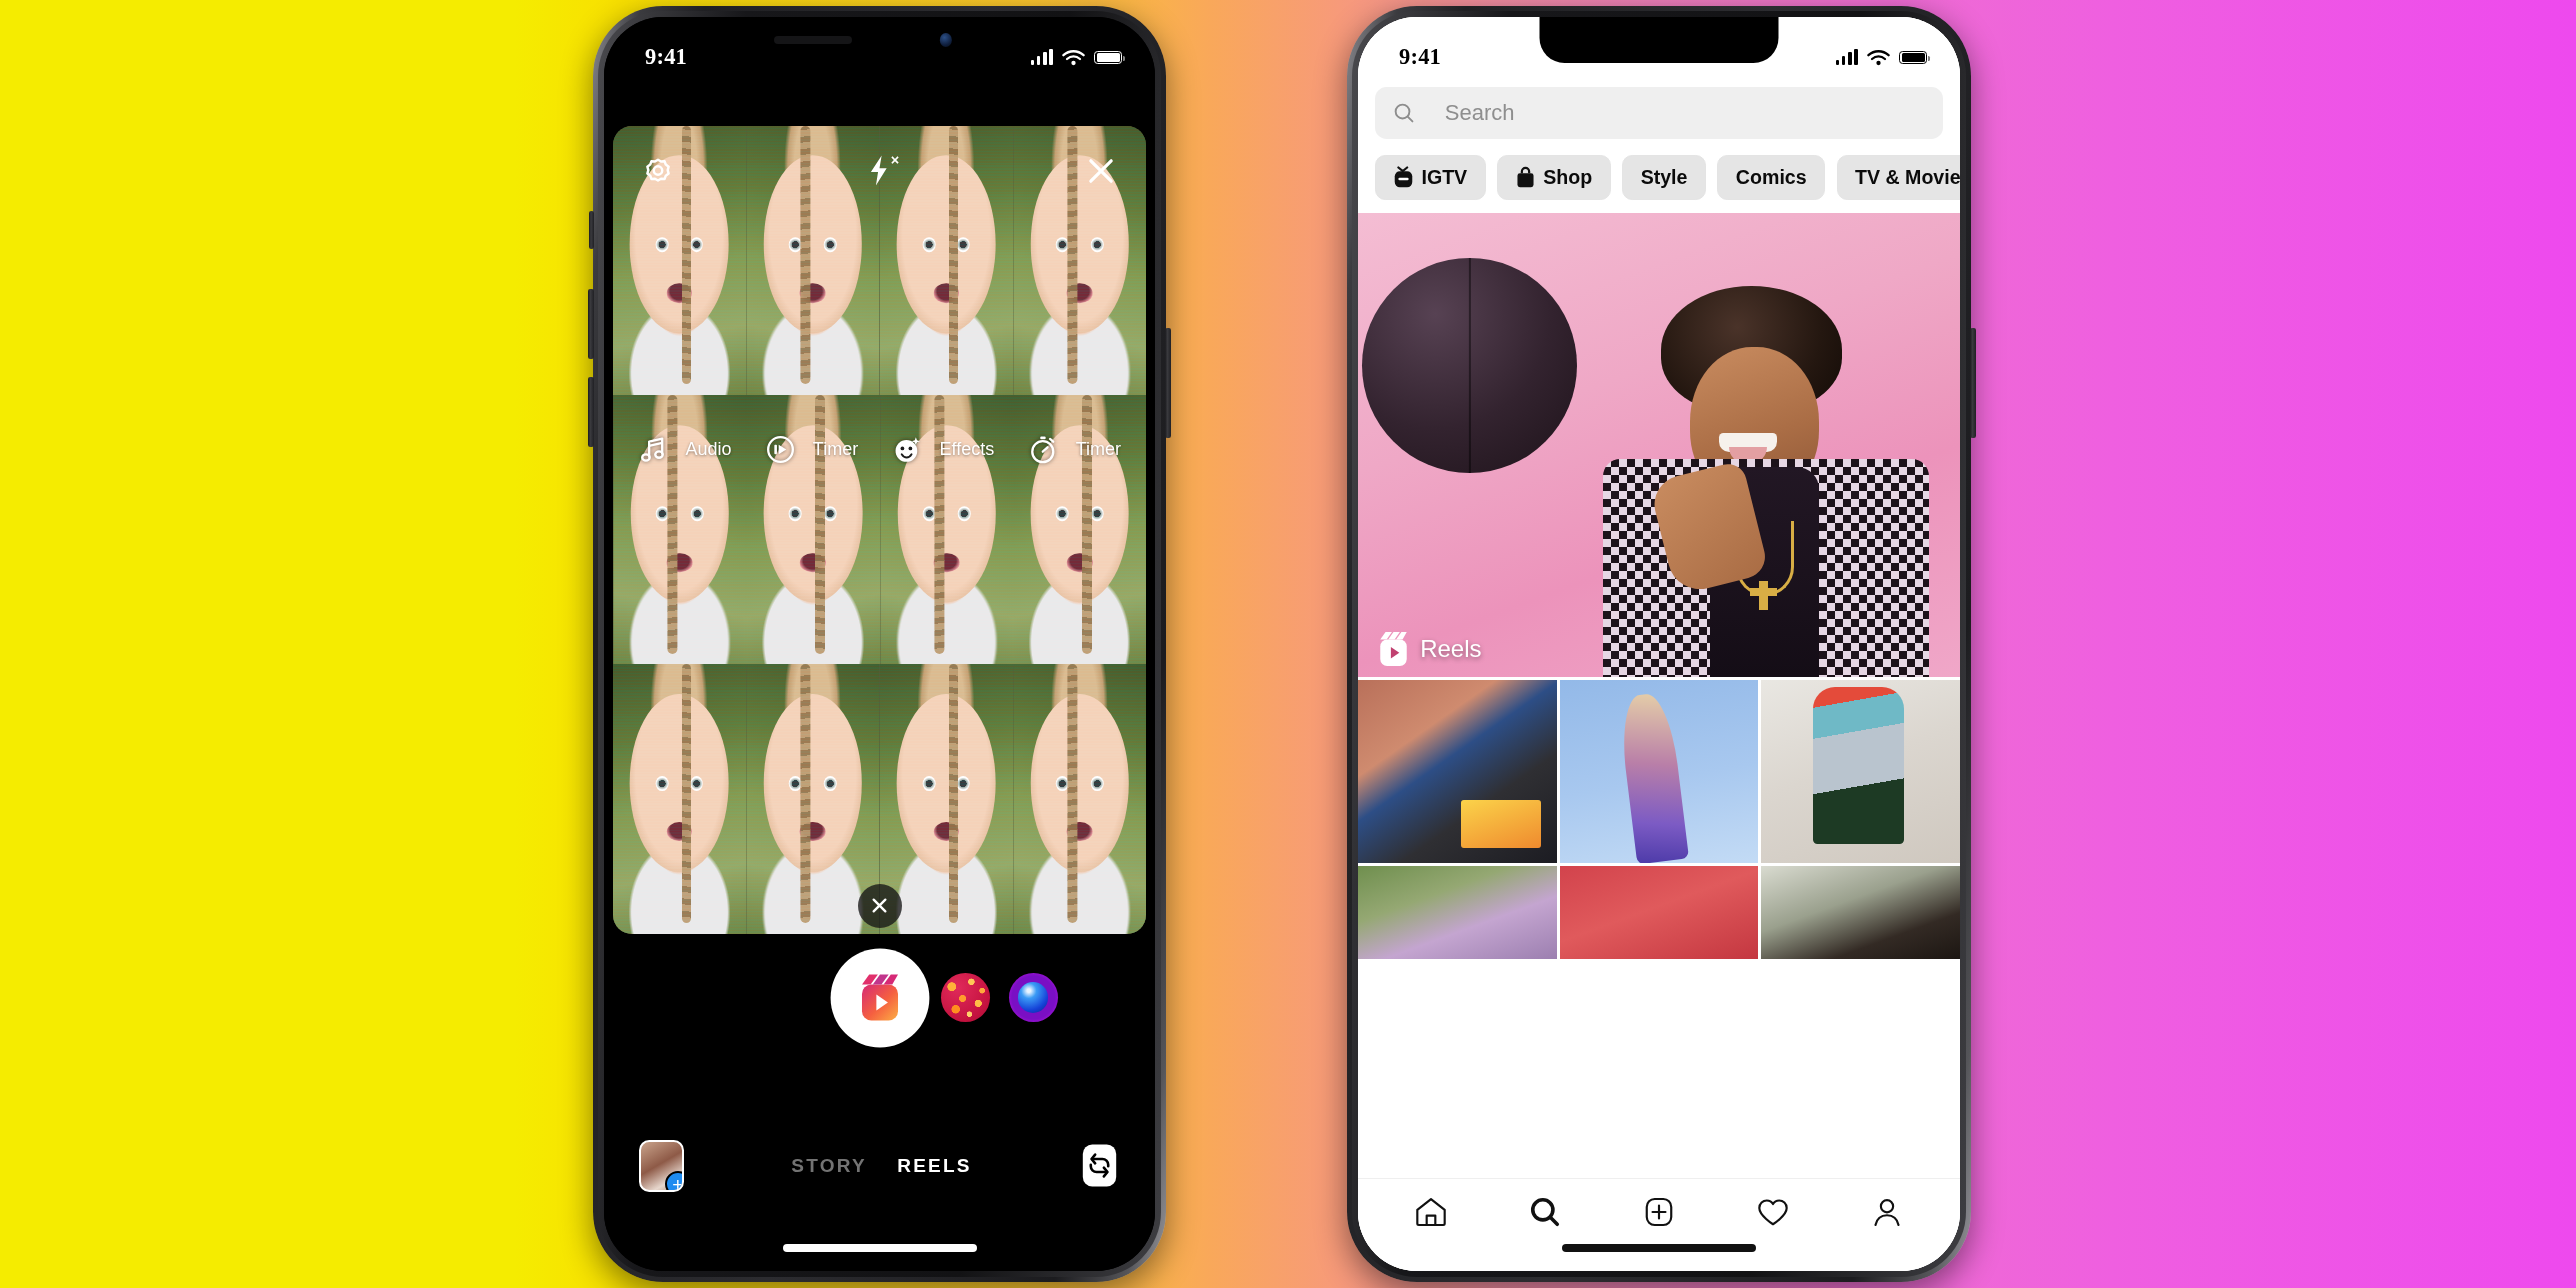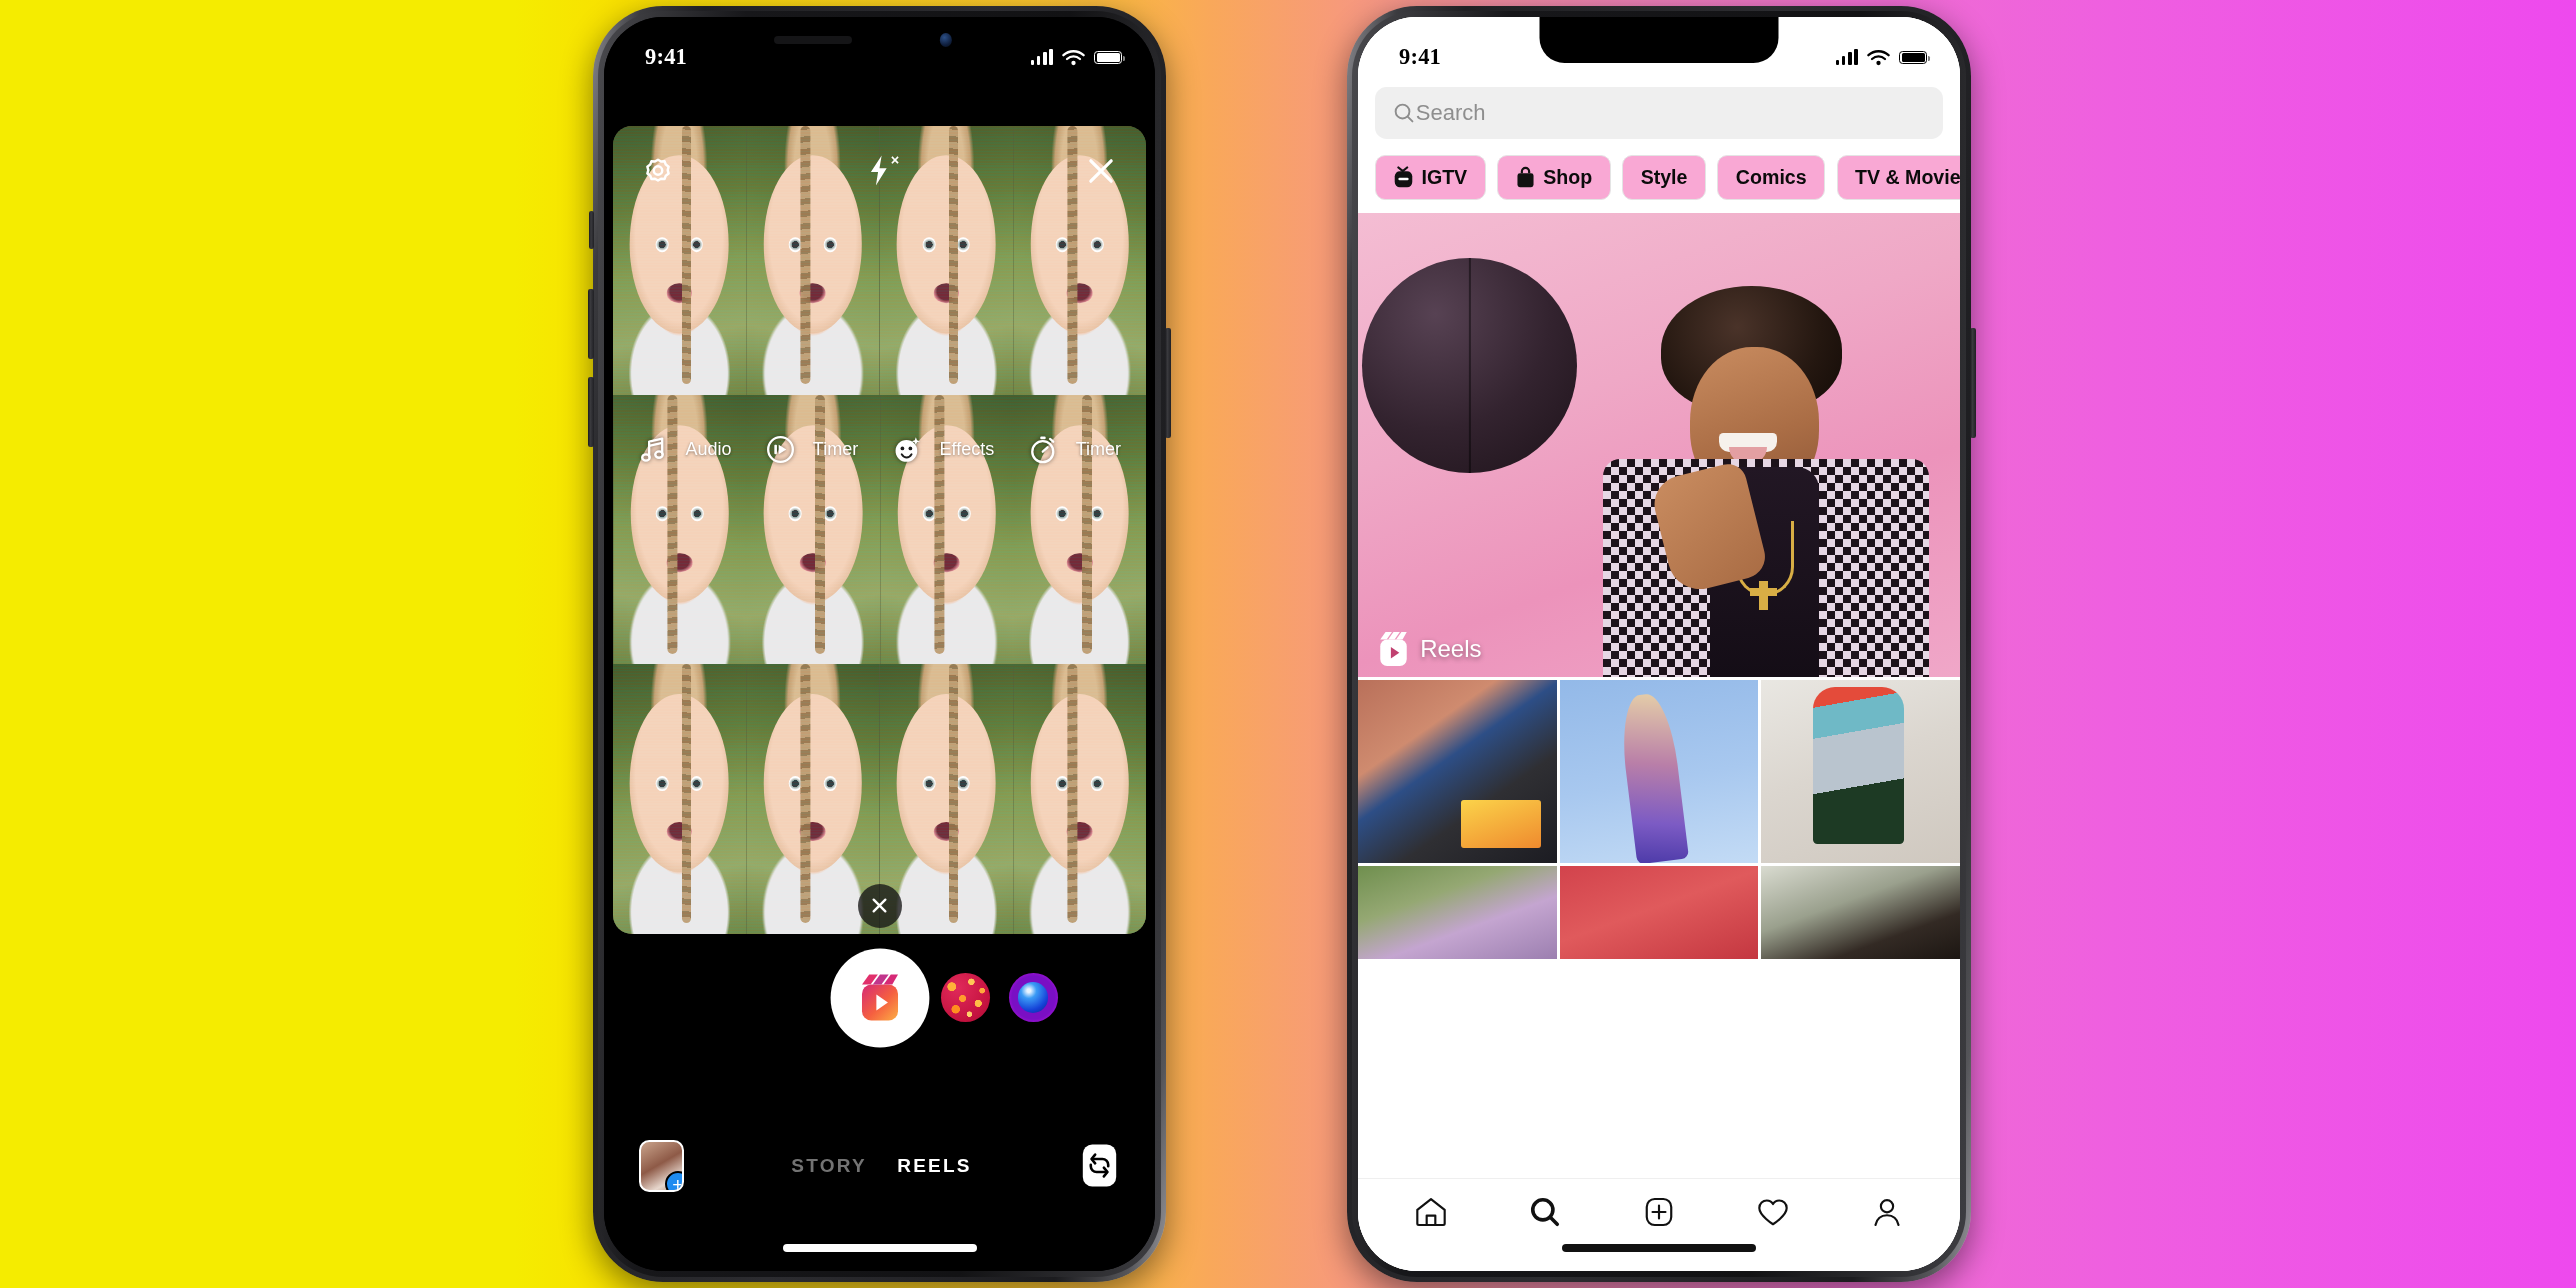--- a/index.html
+++ b/index.html
@@ -161,26 +161,26 @@
   .mode-tabs{ display:flex; gap:30.5px; font-size:19px; font-weight:bold; letter-spacing:2.2px;justify-content:space-between; }
   .mode-tabs .m{ color:#737373; }
   .mode-tabs .m.active{ color:#fff; }
 
   
   #phone-right { left:1347px; top:5.8px; width:624px; height:1276px; }
   #phone-right .glass { background:#fff; }
   .ig-screen{ position:absolute; inset:0; background:#fff; display:flex; flex-direction:column; }
   .ig-top{ padding:70px 17.4px 0; background:#fff; flex:0 0 auto; }
   .searchbar{ height:52px; border-radius:11.6px; background:#efefef;
-    display:flex; align-items:center; gap:1px; padding:0 17.4px; }
+    display:flex; align-items:center; gap:30px; padding:0 17.4px; }
   .searchbar .ph{ color:#8e8e8e; font-size:22px; }
   .chips{ display:flex; gap:11.6px; padding:16px 0 13px; }
   .chip{ display:flex; align-items:center; gap:8.7px; flex:0 0 auto;
     height:45px; padding:0 17.4px; border:1.2px solid #e4e4e4; border-radius:10.2px;
-    background:#f9a8d4; font-size:19.6px; font-weight:bold; color:#0b0b0b; white-space:nowrap; }
+    background:#e5e5e5; font-size:19.6px; font-weight:bold; color:#0b0b0b; white-space:nowrap; }
 
   .ig-feed{ flex:1 1 auto; overflow:hidden; position:relative; background:#fff; }
   .hero{ position:relative; width:100%; height:464px; overflow:hidden;
     background:linear-gradient(160deg,#f4bdd3 0%,#efa8c6 38%,#ec93bb 66%,#f0a7c8 100%); }
   .hero .ball{ position:absolute; left:4.4px; top:45px; width:215px; height:215px; border-radius:50%;
     background:radial-gradient(circle at 34% 26%,#574253,#33232f 54%,#1d1219 100%); }
   .hero .ball::after{content:"";position:absolute;left:50%;top:0;width:2.2px;height:100%;
     background:rgba(0,0,0,.45);transform:translateX(-50%)}
   .hero .person{ position:absolute; right:25px; bottom:0; width:341px; height:392px; }
   .hero .hair{ position:absolute; left:67px; top:1.5px; width:181px; height:128px;

